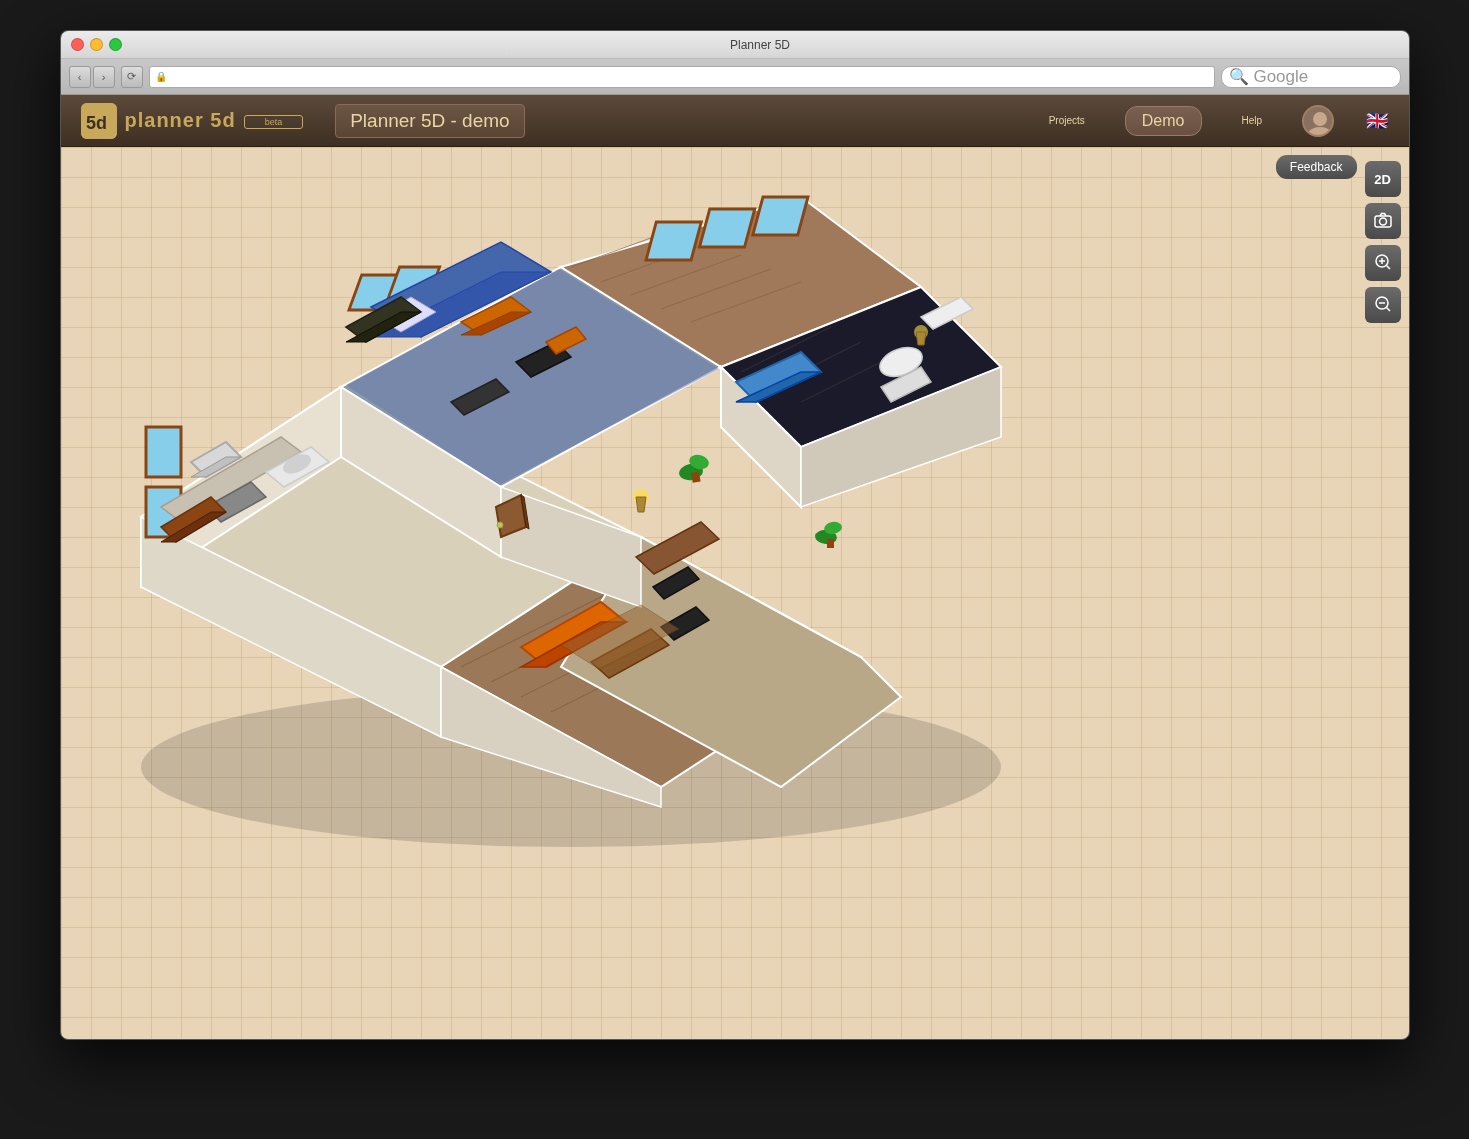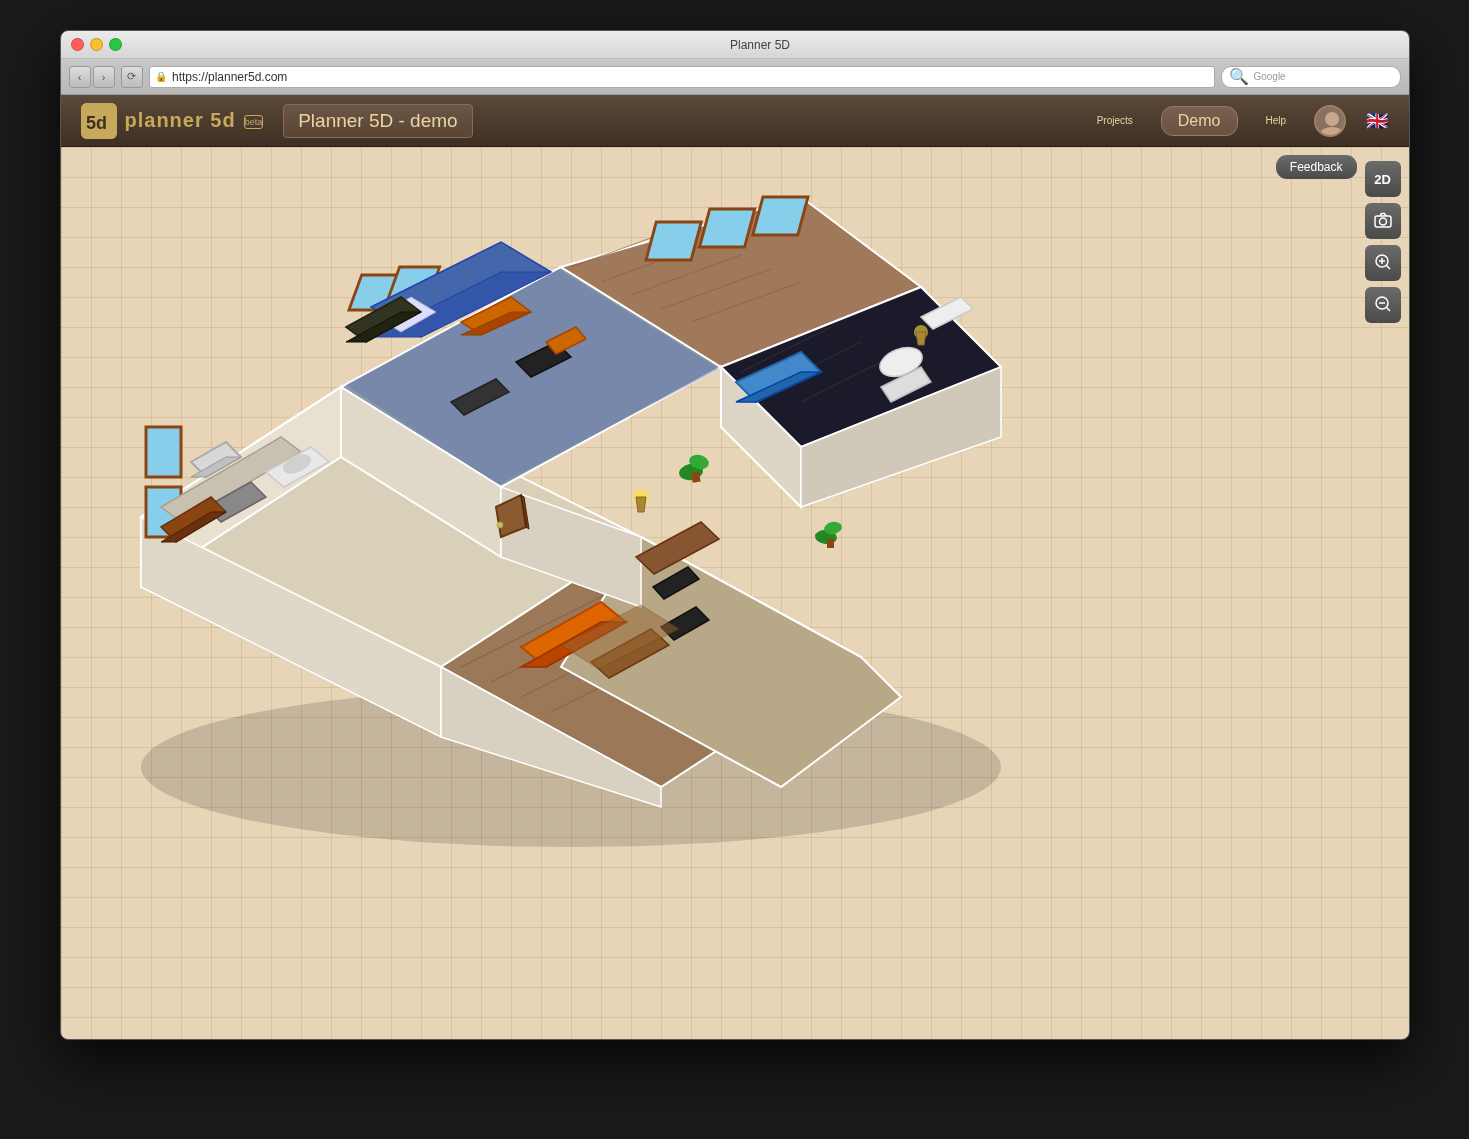--- a/index.html
+++ b/index.html
@@ -116,32 +116,32 @@
       background: white;
       border: 1px solid #aaa;
       border-radius: 10px;
       display: flex;
       align-items: center;
       padding: 0 8px;
       gap: 4px;
     }
 
     .search-text {
-      font-size: 10px;
+      font-size: 17px;
       color: #999;
     }
 
     
     .app-header {
       height: 52px;
       background: linear-gradient(to bottom, #5c4a3a, #3d2f22);
       display: flex;
       align-items: center;
       padding: 0 20px;
-      gap: 20px;
+      gap: 32px;
       border-bottom: 1px solid #2a1f14;
     }
 
     .logo-area {
       display: flex;
       align-items: center;
       gap: 8px;
     }
 
     .logo-icon {
@@ -166,21 +166,21 @@
 
     .logo-text span {
       color: #c8a85a;
       font-weight: bold;
     }
 
     .beta-badge {
       font-size: 9px;
       color: #c8a85a;
       border: 1px solid #c8a85a;
-      padding: 1px 0;
+      padding: 1px 20px;
       border-radius: 3px;
       margin-top: 2px;
     }
 
     .project-name-btn {
       background: linear-gradient(to bottom, #6b5545, #5a4535);
       border: 1px solid #8a6a55;
       border-radius: 4px;
       padding: 5px 14px;
       color: #e8d5a3;
@@ -313,21 +313,20 @@
       </div>
       <div class="nav-btn">
         <span>›</span>
       </div>
     </div>
     <div class="nav-btn">
       <span>⟳</span>
     </div>
     <div class="url-field-container">
       <span class="url-icon">🔒</span>
-      <span class="url-text">https://planner5d.com</span>
     </div>
     <div class="search-field">
       <span>🔍</span>
       <span class="search-text">Google</span>
     </div>
   </div>
 
   <div class="app-header">
     <div class="logo-area">
       <div class="logo-icon">

